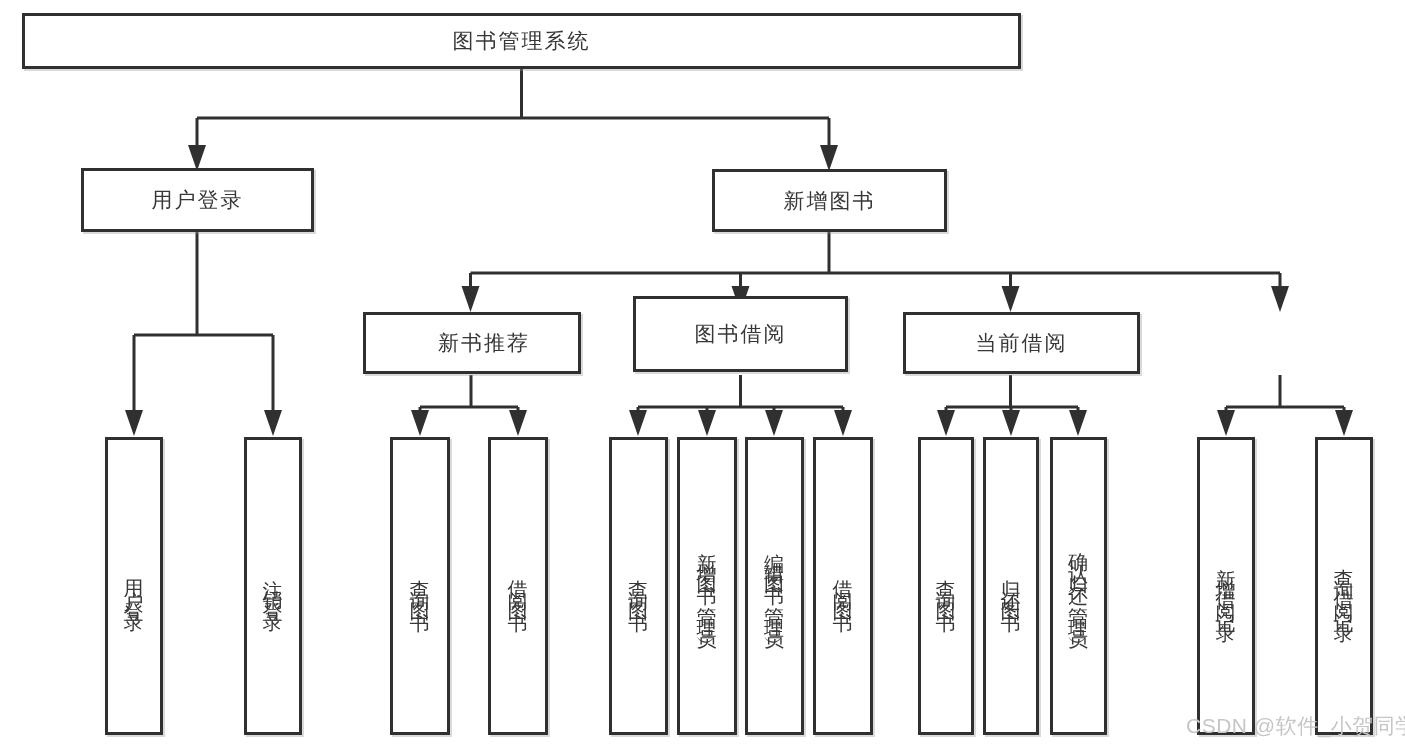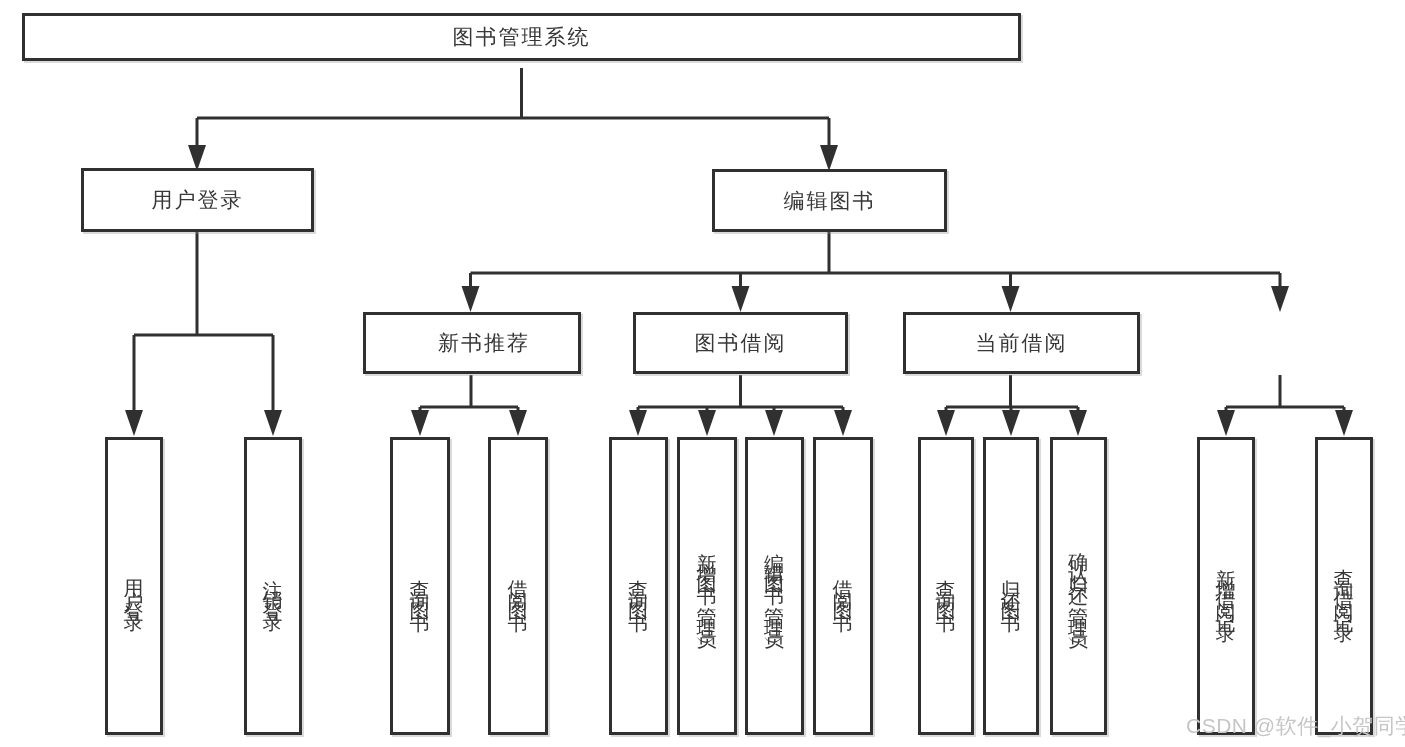--- a/index.html
+++ b/index.html
@@ -59,35 +59,35 @@
       <polygon class="ahead" points="1002,410 1020,410 1011,436"></polygon>
       <polygon class="ahead" points="1069,410 1087,410 1078,436"></polygon>
     </g>
     <g>
       <path class="cline" d="M1280 375 V407 M1226 407 H1344 M1226 407 V414 M1344 407 V414"></path>
       <polygon class="ahead" points="1217,410 1235,410 1226,436"></polygon>
       <polygon class="ahead" points="1335,410 1353,410 1344,436"></polygon>
     </g>
   </svg>
 
-  <div class="node" style="left:22px;top:13px;width:999px;height:48px;">
+  <div class="node" style="left:22px;top:13px;width:999px;height:56px;">
     <span class="hlabel">图书管理系统</span>
   </div>
 
   <div class="node" style="left:81px;top:168px;width:233px;height:64px;">
     <span class="hlabel">用户登录</span>
   </div>
   <div class="node" style="left:712px;top:169px;width:235px;height:63px;">
-    <span class="hlabel">编辑图书</span>
+    <span class="hlabel">新增图书</span>
   </div>
 
   <div class="node" style="left:363px;top:312px;width:218px;height:62px;padding-left:24px;">
     <span class="hlabel">新书推荐</span>
   </div>
-  <div class="node" style="left:633px;top:312px;width:215px;height:62px;">
+  <div class="node" style="left:633px;top:296px;width:215px;height:76px;">
     <span class="hlabel">图书借阅</span>
   </div>
   <div class="node" style="left:903px;top:312px;width:237px;height:62px;">
     <span class="hlabel">当前借阅</span>
   </div>
 
   <div class="node" style="left:105px;top:437px;width:58px;height:298px;">
     <span class="vlabel">用户登录</span>
   </div>
   <div class="node" style="left:244px;top:437px;width:58px;height:298px;">

